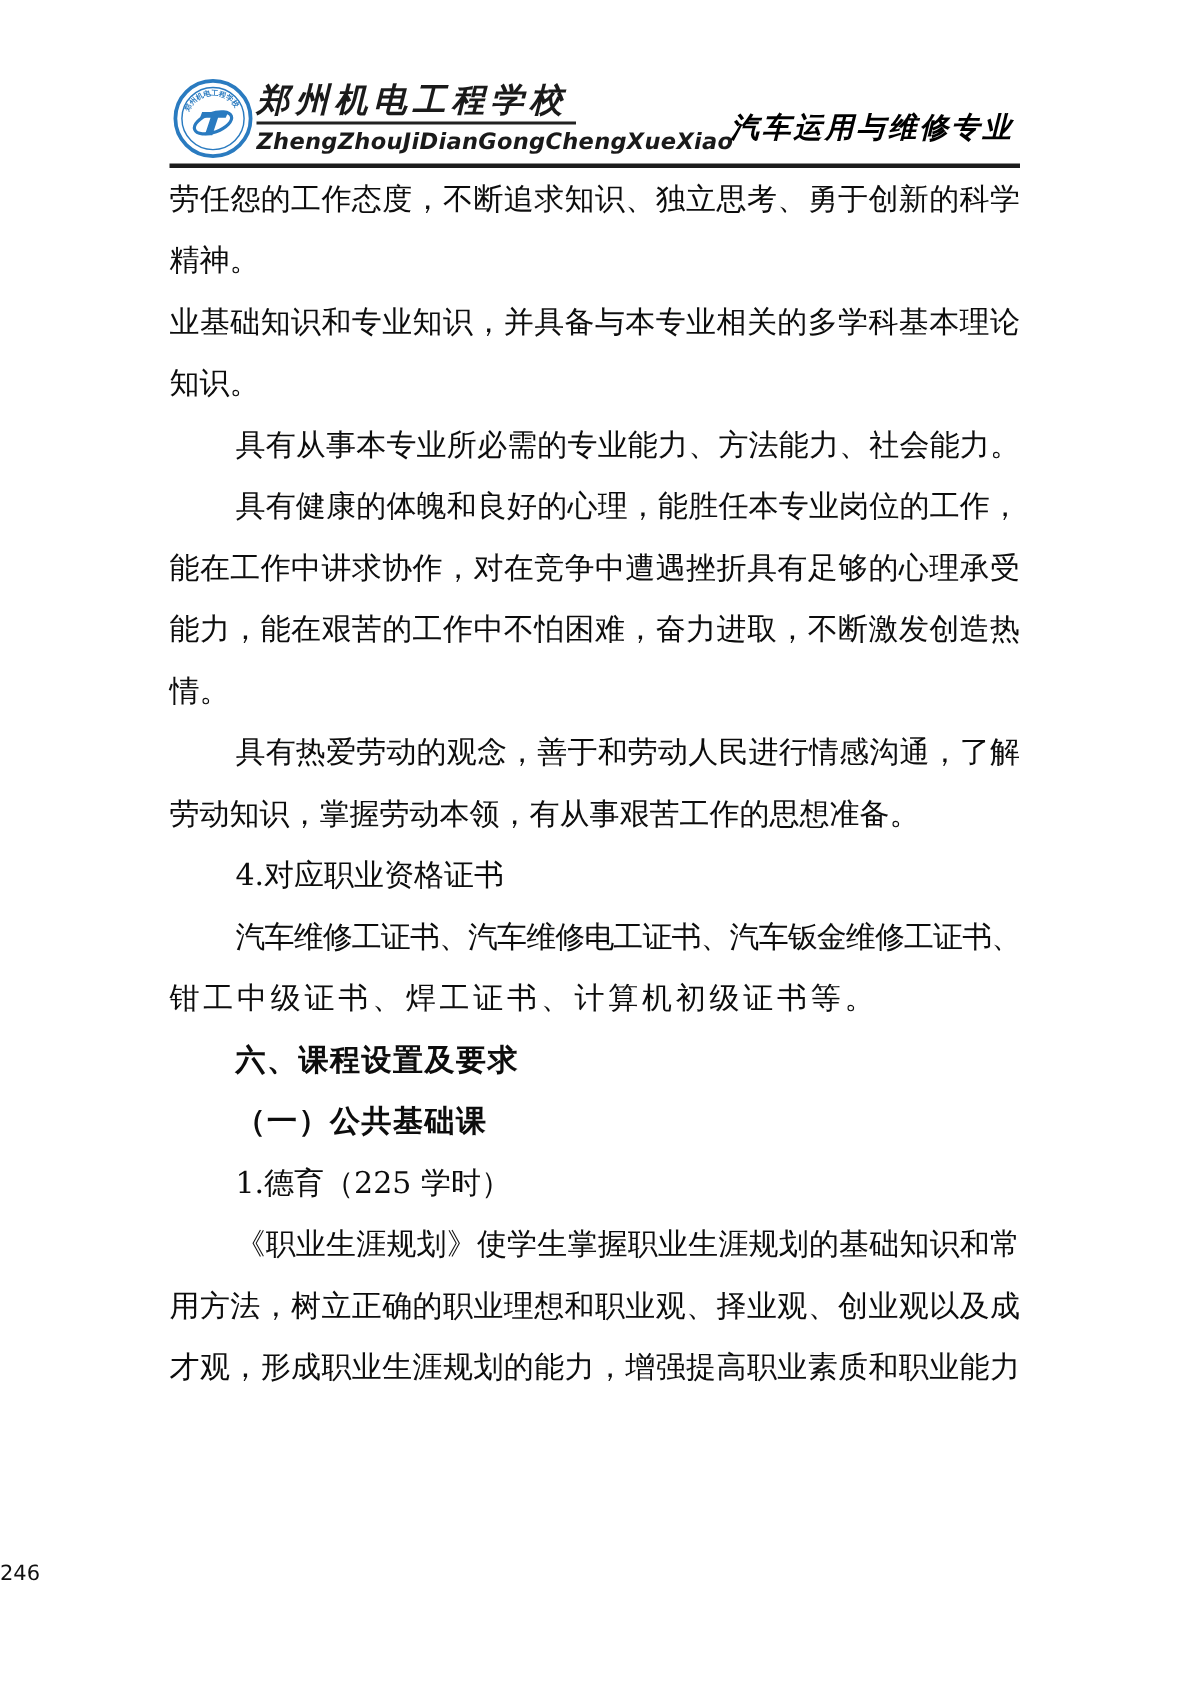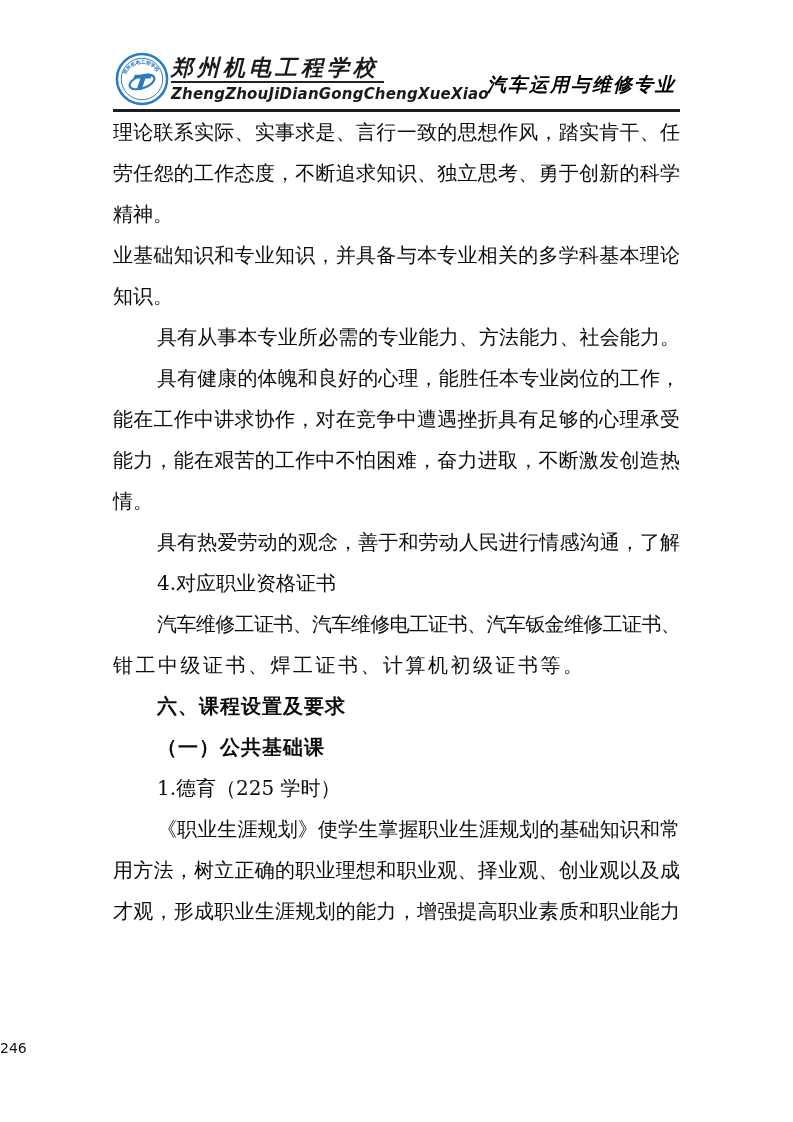--- a/index.html
+++ b/index.html
@@ -155,31 +155,31 @@
       <div class="school-name">郑州机电工程学校</div>
       <div class="name-underline"></div>
       <div class="school-pinyin">ZhengZhouJiDianGongChengXueXiao</div>
     </div>
     <div class="program-title">汽车运用与维修专业</div>
   </div>
 
   <div class="header-rule"></div>
 
   <div class="content">
-      <div class="line justify">理论联系实际、实事求是、言行一致的思想作风，踏实肯干、任</div>
       <div class="line justify">劳任怨的工作态度，不断追求知识、独立思考、勇于创新的科学</div>
       <div class="line">精神。</div>
       <div class="line justify">业基础知识和专业知识，并具备与本专业相关的多学科基本理论</div>
       <div class="line">知识。</div>
       <div class="line indent justify">具有从事本专业所必需的专业能力、方法能力、社会能力。</div>
       <div class="line indent justify">具有健康的体魄和良好的心理，能胜任本专业岗位的工作，</div>
       <div class="line justify">能在工作中讲求协作，对在竞争中遭遇挫折具有足够的心理承受</div>
       <div class="line justify">能力，能在艰苦的工作中不怕困难，奋力进取，不断激发创造热</div>
       <div class="line">情。</div>
       <div class="line indent justify">具有热爱劳动的观念，善于和劳动人民进行情感沟通，了解</div>
+      <div class="line">劳动知识，掌握劳动本领，有从事艰苦工作的思想准备。</div>
       <div class="line indent">4.对应职业资格证书</div>
       <div class="line indent justify tight">汽车维修工证书、汽车维修电工证书、汽车钣金维修工证书、</div>
       <div class="line wide">钳工中级证书、焊工证书、计算机初级证书等。</div>
       <div class="line indent bold">六、课程设置及要求</div>
       <div class="line indent bold">（一）公共基础课</div>
       <div class="line indent">1.德育（225 学时）</div>
       <div class="line indent justify">《职业生涯规划》使学生掌握职业生涯规划的基础知识和常</div>
       <div class="line justify">用方法，树立正确的职业理想和职业观、择业观、创业观以及成</div>
       <div class="line justify">才观，形成职业生涯规划的能力，增强提高职业素质和职业能力</div>
     </div>

